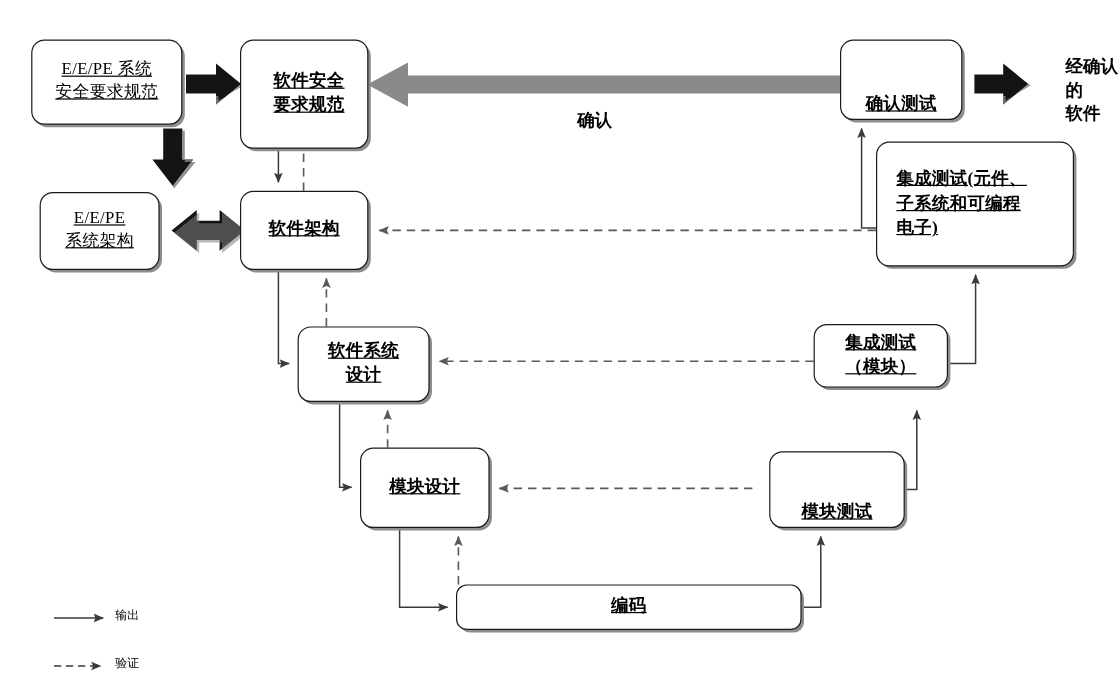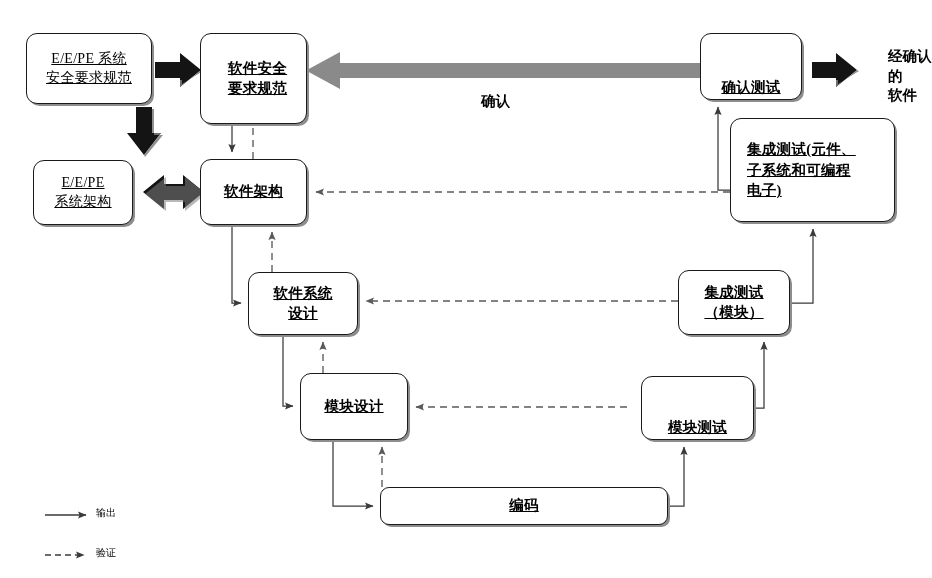--- a/index.html
+++ b/index.html
@@ -175,21 +175,21 @@
   </div>
 
   <div class="node" style="left:380px; top:487px; width:288px; height:38px; border-radius:9px;">
     <span class="txt">编码</span>
   </div>
 
   <div class="node" style="left:641px; top:376px; width:113px; height:64px;align-items:flex-end;">
     <span class="txt">模块测试</span>
   </div>
 
-  <div class="node" style="left:678px; top:270px; width:112px; height:65px;">
+  <div class="node" style="left:678px; top:270px; width:112px; height:53px;">
     <span class="txt">集成测试
 （模块）</span>
   </div>
 
   <div class="node leftalign" style="left:730px; top:118px; width:165px; height:104px;">
     <span class="txt">集成测试(元件、
 子系统和可编程
 电子)</span>
   </div>
 

